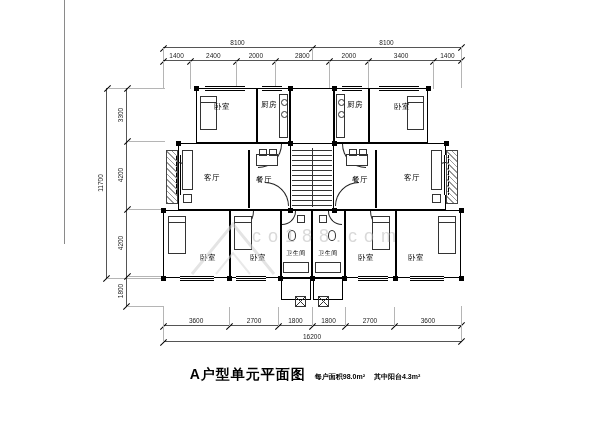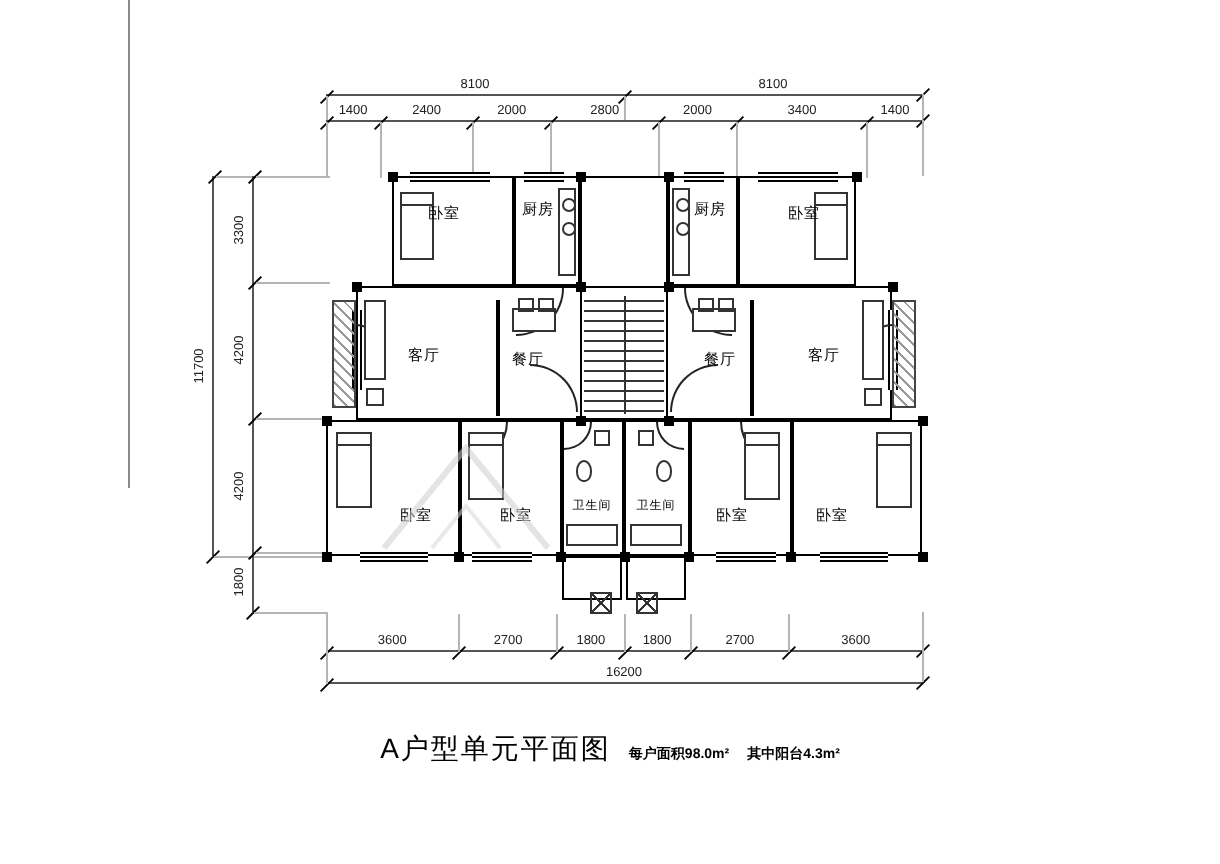--- a/index.html
+++ b/index.html
@@ -71,21 +71,21 @@
   .room.small{font-size:6px;}
   
   .wm1{position:absolute;left:263px;top:190px;font-size:31px;letter-spacing:3px;
     color:rgba(175,175,175,0.55);white-space:nowrap;}
   .wm2{position:absolute;left:252px;top:226px;font-size:18px;letter-spacing:7px;
     color:rgba(185,185,185,0.55);white-space:nowrap;}
   .wmlogo{position:absolute;left:188px;top:216px;opacity:0.55;}
   
   .titleblock{position:absolute;left:0;top:366px;width:610px;display:flex;
     justify-content:center;align-items:baseline;gap:9px;}
-  .t-main{font-size:14px;font-weight:400;color:#000;letter-spacing:1px;}
+  .t-main{font-size:14px;font-weight:700;color:#000;letter-spacing:1px;}
   .t-sub{font-size:7px;font-weight:600;color:#000;}
   .frame-line{position:absolute;left:64px;top:0;width:1px;height:244px;background:#8a8a8a;}
 </style>
 </head>
 <body>
 
 <div class="canvas">
 
   <div class="frame-line"></div>
 
@@ -256,19 +256,20 @@
   <div class="room" style="left:258px;top:258px">卧室</div>
   <div class="room small" style="left:296px;top:253px">卫生间</div>
   <div class="room small" style="left:328px;top:253px">卫生间</div>
   <div class="room" style="left:366px;top:258px">卧室</div>
   <div class="room" style="left:416px;top:258px">卧室</div>
 
   <svg class="wmlogo" width="90" height="62">
     <polyline points="4,58 45,8 86,58" fill="none" stroke="#cfcfcf" stroke-width="3"></polyline>
     <polyline points="28,58 45,37 62,58" fill="none" stroke="#d8d8d8" stroke-width="2"></polyline>
   </svg>
+  <div class="wm2">co188.com</div>
 
   <div class="titleblock">
     <span class="t-main">A户型单元平面图</span>
     <span class="t-sub">每户面积98.0m²</span>
     <span class="t-sub">其中阳台4.3m²</span>
   </div>
 </div>
 
 </body></html>

